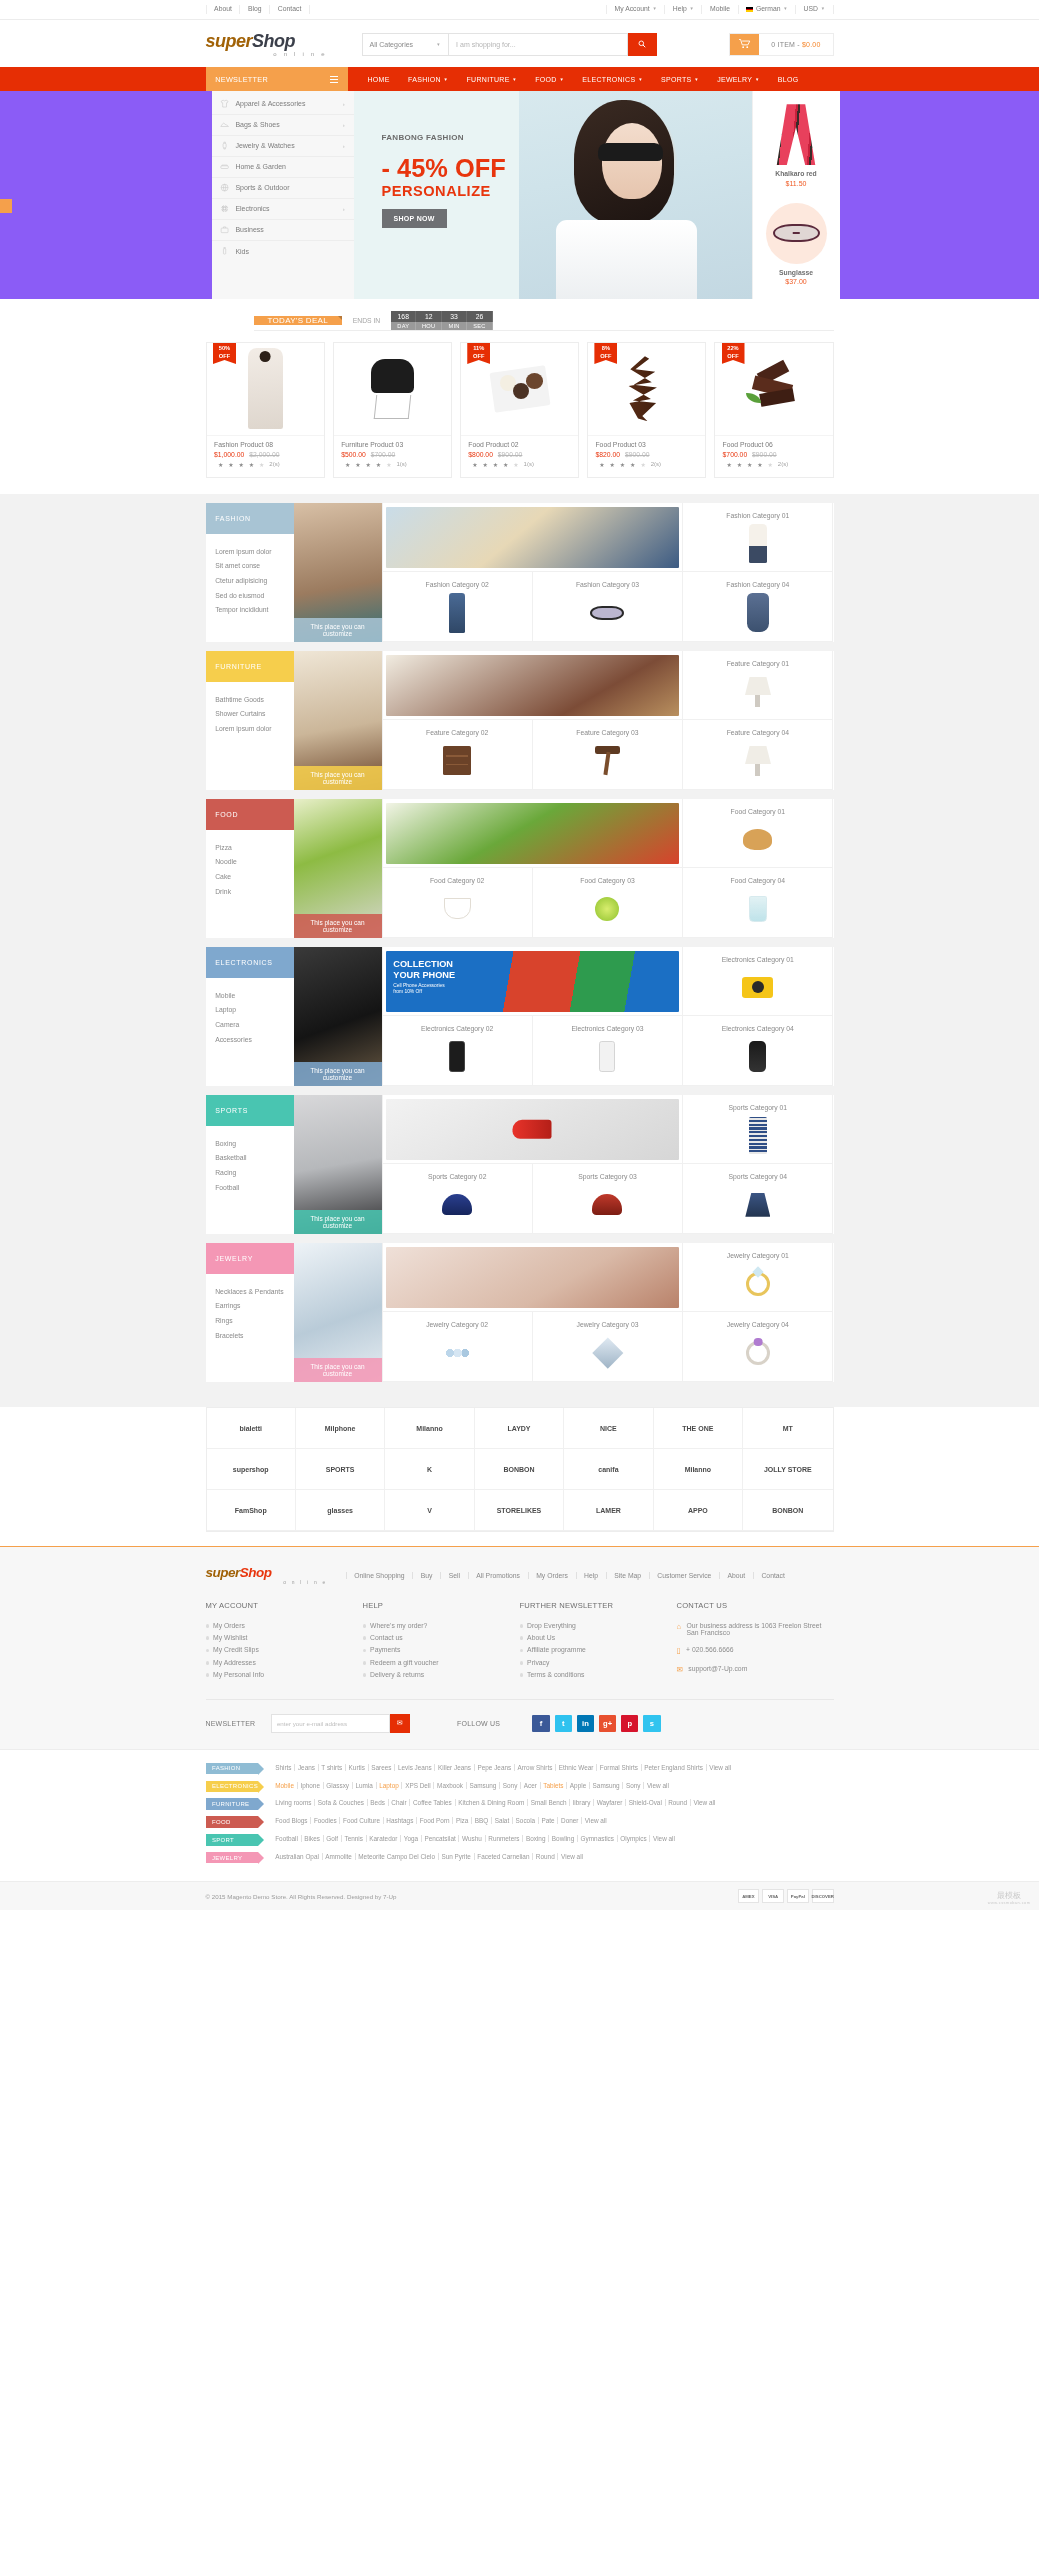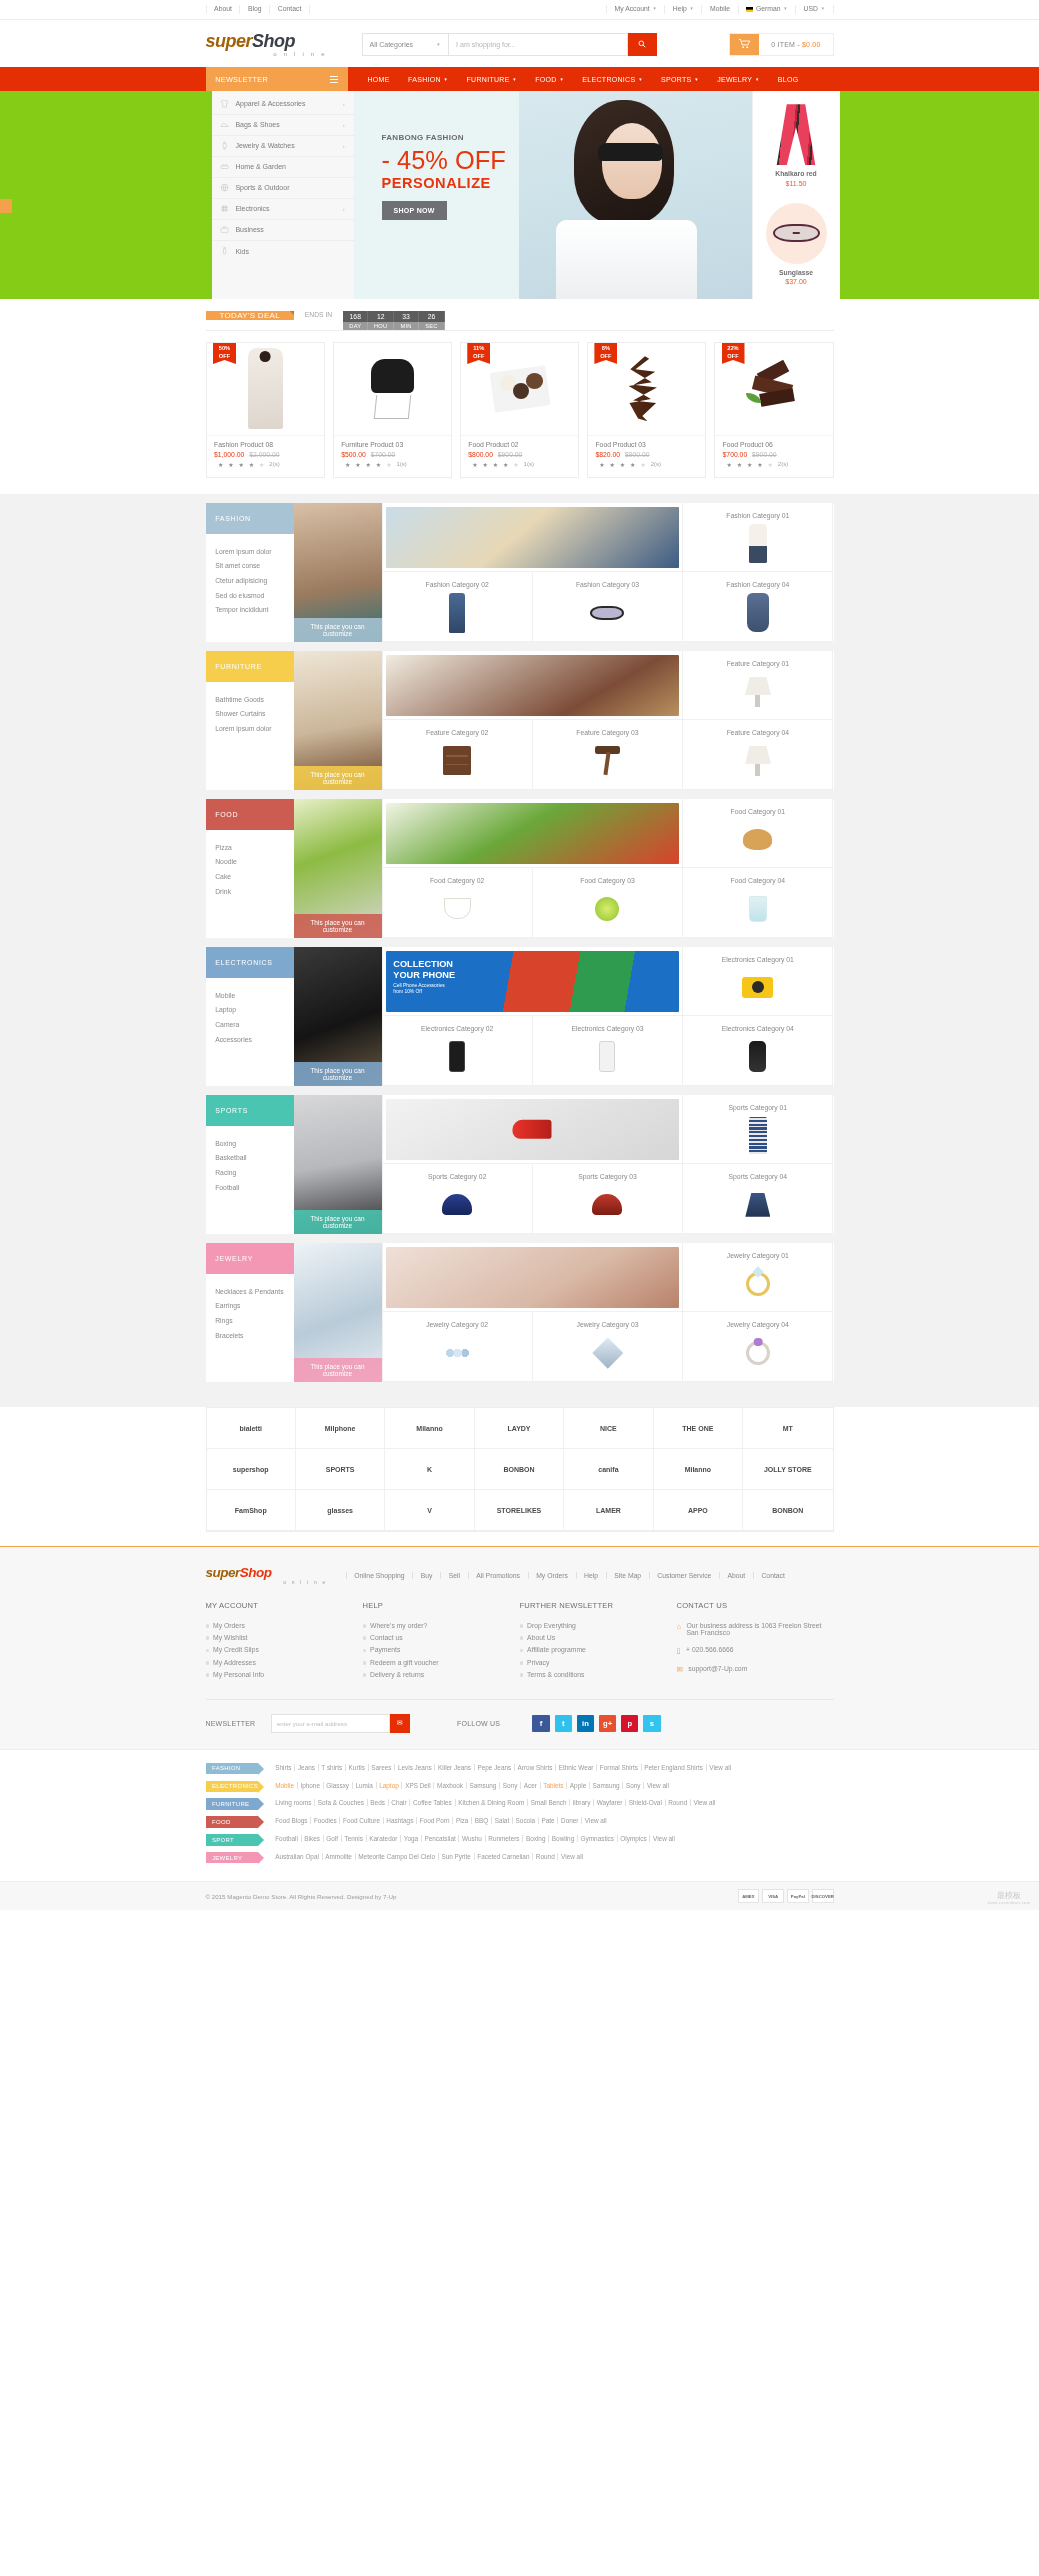--- a/index.html
+++ b/index.html
@@ -59,21 +59,21 @@
   .burger { display:inline-block; width:8px; }
   .burger i { display:block; height:1.1px; background:#fff; margin:1.6px 0; }
   .nav-items { display: flex; align-items: center; padding-left: 10.8px; }
   .nav-items a {
     color: #fff; font-size: 7px; letter-spacing: 0.3px; padding: 0 9.2px; text-decoration: none;
     display: flex; align-items: center; gap: 2.7px; height: 24px;
   }
   .nav-items .caret { color: #fff; }
 
   
-  .hero-row { background: #84cc16; padding-left: 12px; }
+  .hero-row { background: #8b5cf6; padding-left: 12px; }
   .hero-row .wrap { display: flex; }
   .cat-panel { width: 142px; background: #f7f7f7; padding: 2.2px 0; }
   .cat-panel .ci {
     display: flex; align-items: center; gap: 6px; padding: 0 8.7px;
     height: 21px; border-bottom: 0.5px solid #ededed; font-size: 7px; color: #7c7c7c;
   }
   .cat-panel .ci:last-child { border-bottom: none; }
   .cat-panel .ci .arr { margin-left: auto; font-size: 6px; color: #bbb; }
   .ci-ico { width: 9.2px; height: 9.2px; opacity: .55; }
 
@@ -83,40 +83,40 @@
     background:
       radial-gradient(ellipse 60px 81px at 50% 34%, #f0e2d8 0%, #e8d5c6 55%, rgba(232,213,198,0) 70%),
       linear-gradient(170deg,#d8e9ee 0%, #cfe3ea 40%, #c3d8e2 100%);
   }
   .hero-girl .hair { position:absolute; left:24%; top:4%; width:100px; height:124px; border-radius:48% 48% 40% 40%; background:linear-gradient(160deg,#3a2a22,#1d1411); }
   .hero-girl .face { position:absolute; left:36%; top:15%; width:60px; height:76px; border-radius:50% 50% 45% 45%; background:linear-gradient(180deg,#f3ddcd,#e6c5ae); }
   .hero-girl .glasses { position:absolute; left:34%; top:25%; width:65px; height:17.3px; background:#1b1b1b; border-radius:8.7px 8.7px 5.4px 5.4px; }
   .hero-girl .shirt { position:absolute; left:16%; top:62%; width:141px; height:81px; background:linear-gradient(180deg,#ffffff,#eceff1); border-radius:10.8px 10.8px 0 0; }
   .hero-txt { position: absolute; left: 28px; top: 42px; }
   .hero-kicker { font-size: 8px; letter-spacing: 0.3px; color: #6c6c6c; font-weight: bold; }
-  .hero-big { font-size: 25.4px; color: #e8350d; font-weight: normal; line-height: 1.05; margin-top: 5px; }
+  .hero-big { font-size: 25.4px; color: #e8350d; font-weight: bold; line-height: 1.05; margin-top: 13px; }
   .hero-sub { font-size: 14.6px; color: #e8350d; font-weight: bold; letter-spacing: 0.5px; margin-top: 1.1px; }
   .hero-btn {
     margin-top: 9.7px; display: inline-block; background: #6e7073; color: #fff;
     font-size: 7px; font-weight: bold; letter-spacing: 0.3px; padding: 6px 12px;
   }
 
   .side-prods { width: 88px; background: #fff; border-left: 0.5px solid #f0f0f0; padding: 5.4px 4.3px; }
   .sp { text-align: center; padding: 5.4px 0 8.7px; }
   .sp-img { height: 65px; display: flex; align-items: center; justify-content: center; }
   .sp-name { font-size: 6.8px; color: #6f6f6f; font-weight: bold; margin-top: 3.2px; }
   .sp-price { font-size: 7px; color: #ef5a24; margin-top: 2.2px; }
   .scarf { width:42px; height:61px; background:repeating-linear-gradient(95deg,#e8405c 0 4.9px,#c8213c 4.9px 7px,#3a2b28 7px 9.2px,#e8405c 9.2px 16px); clip-path: polygon(28% 0,72% 0,96% 100%,72% 100%,50% 38%,28% 100%,4% 100%); }
   .sgcircle { width:61px; height:61px; border-radius:50%; background:#fde8dd; display:flex; align-items:center; justify-content:center; }
   .sg { width:47px; height:18.4px; border:2.2px solid #5b2a3c; border-radius:50%/60%; position:relative; background:rgba(170,180,195,.35);}
   .sg:before{content:"";position:absolute;left:50%;top:40%;width:6.5px;height:2.2px;background:#5b2a3c;transform:translateX(-50%);}
 
   
   .deals { padding: 12px 0 16px; background: #fff; }
-  .deals-hd { display: flex; align-items: flex-start; height: 19.5px; border-bottom: 0.5px solid #ededed; }
+  .deals-hd { display: flex; align-items: center; height: 19.5px; border-bottom: 0.5px solid #ededed; margin-left: 48px; }
   .deal-tag {
     background: #f5a04b; color: #fff; font-size: 8px; letter-spacing: 0.3px;
     display: flex; align-items: center; padding: 0 14px; position: relative;
   }
   .deal-tag:after { content:""; position:absolute; right:0; top:0; border-top: 4.9px solid rgba(0,0,0,.25); border-left: 4.9px solid transparent; }
   .deal-ends { display: flex; align-items: center; padding: 0 10.8px; font-size: 6.8px; color: #a5a5a5; }
   .cdown { display: flex; align-items: stretch; }
   .cd { width: 25.4px; text-align: center; }
   .cd-n { background: #5c5c5c; color: #fff; font-size: 6.8px; padding: 1.6px 0; border-right: 0.5px solid #6e6e6e; }
   .cd-l { background: #9a9a9a; color: #fff; font-size: 5.7px; padding: 1.1px 0; border-right: 0.5px solid #aaa; letter-spacing: 0.2px;}

